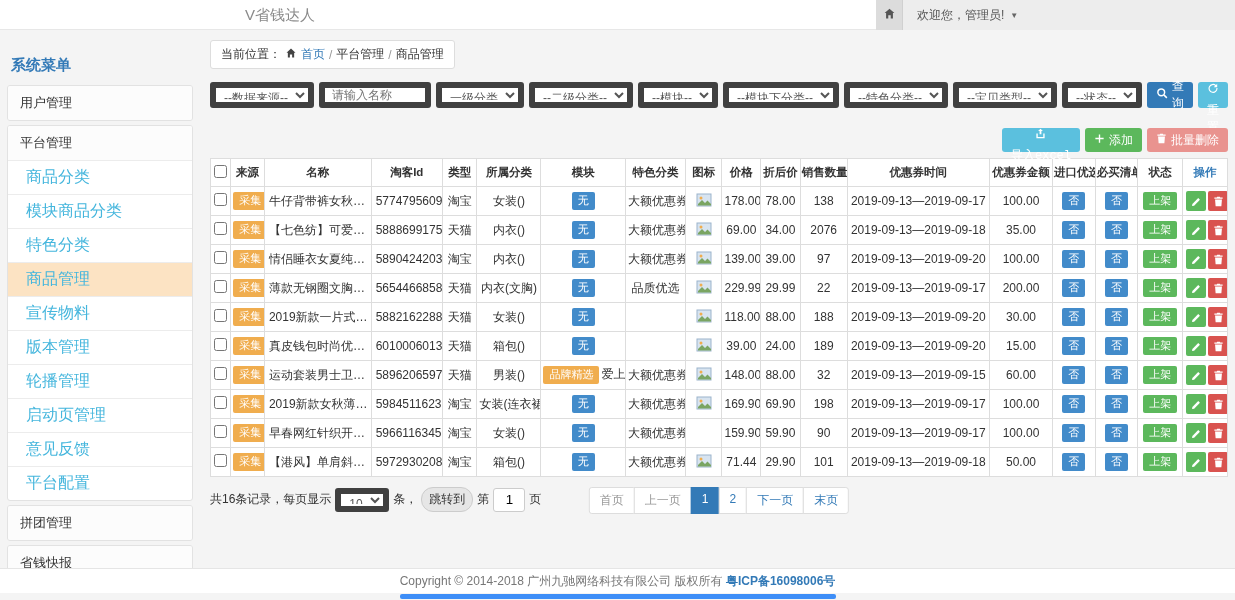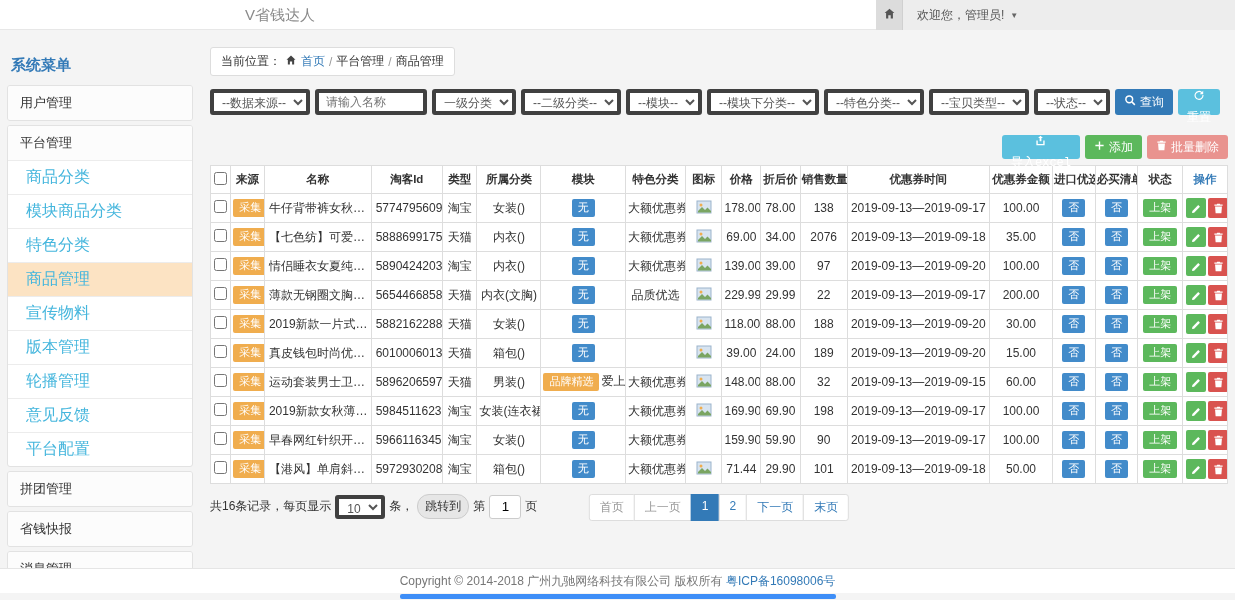--- a/index.html
+++ b/index.html
@@ -22,28 +22,28 @@
   
   .sidebar { position:absolute; left:7px; top:47px; width:186px; height:521px; overflow:hidden; }
   .side-title { color:#337ab7; font-weight:bold; font-size:15px; padding:9px 4px 10px; }
   .side-group { border:1px solid #e2e2e2; border-radius:3px; margin-bottom:4px;
     background:#fff; overflow:hidden; }
   .side-top { padding:8px 12px; font-size:13px; color:#333; background:#fcfcfc; cursor:pointer; }
   .side-sub { padding:6px 12px 6px 18px; font-size:16px; color:#45b6dd;
     border-top:1px solid #ececec; cursor:pointer; }
   .side-sub.active { background:#fce3c3; }
   
-  .main { position:absolute; left:210px; top:47px; width:1018px; }
+  .main { position:absolute; left:210px; top:40px; width:1018px; }
   .breadcrumb-box { display:inline-flex; align-items:center; gap:4px; background:#fff;
     border:1px solid #ddd; border-radius:3px; padding:5px 10px; color:#333; }
   .crumb-link { color:#337ab7; cursor:pointer; }
   .crumb-sep { color:#999; }
   .filter-row { margin-top:13px; display:flex; gap:5px; align-items:center; flex-wrap:nowrap; }
   .contents { display:contents; }
-  .ctl { height:26px; border:4px solid #404040; border-radius:3px; background:#fff;
+  .ctl { height:26px; border:6px solid #404040; border-radius:3px; background:#fff;
     font-size:12px; color:#555; padding:2px 4px; font-family:inherit; }
   input.ctl { width:112px; padding:2px 7px; }
   .btn { display:inline-flex; align-items:center; gap:4px; border:none; border-radius:3px;
     color:#fff; font-size:12px; padding:0 9px; height:26px; cursor:pointer; font-family:Liberation Mono, monospace; }
   .btn-primary { background:#337ab7; }
   .btn-info { background:#5bc0de;flex-direction:column; }
   .btn-success { background:#5cb85c; }
   .btn-danger-soft { background:#e9938f; }
   .toolbar { display:flex; justify-content:flex-end; gap:5px; margin:20px 0 6px; }
   .toolbar .btn { height:24px; }
@@ -79,21 +79,21 @@
   .page-btn { padding:4px 10px; border:1px solid #ddd; margin-left:-1px; background:#fff;
     color:#337ab7; cursor:pointer; }
   .page-btn:first-child { border-radius:3px 0 0 3px; margin-left:0; }
   .page-btn:last-child { border-radius:0 3px 3px 0; }
   .page-btn.active { background:#337ab7; border-color:#337ab7; color:#fff; }
   .page-btn.muted { color:#999; }
   
   .page-footer { position:absolute; left:0; top:568px; width:100%; height:25px;
     line-height:25px; background:#fff; border-top:1px solid #e5e5e5; text-align:center;
     font-size:12px; color:#777; }
-  .icp-link { color:#337ab7; cursor:pointer; }
+  .icp-link { color:#337ab7; cursor:pointer;font-weight:bold; }
   .h-scroll { position:absolute; left:400px; top:594px; width:436px; height:5px;
     background:#3e8ef7; border-radius:2px; cursor:pointer; }
 </style>
 </head>
 <body>
 
 <div class="top-header">
   <span class="app-title">V省钱达人</span>
   <div class="header-right">
     <div class="home-box">
@@ -118,20 +118,21 @@
       </div>
       <div class="side-group">
         <div class="side-top">平台管理</div>
         <div class="side-sub">商品分类</div>
         <div class="side-sub">模块商品分类</div>
         <div class="side-sub">特色分类</div>
         <div class="side-sub active">商品管理</div>
         <div class="side-sub">宣传物料</div>
         <div class="side-sub">版本管理</div>
         <div class="side-sub">轮播管理</div>
+        <div class="side-sub">启动页管理</div>
         <div class="side-sub">意见反馈</div>
         <div class="side-sub">平台配置</div>
       </div>
       <div class="side-group">
         <div class="side-top">拼团管理</div>
       </div>
       <div class="side-group">
         <div class="side-top">省钱快报</div>
       </div>
       <div class="side-group">

